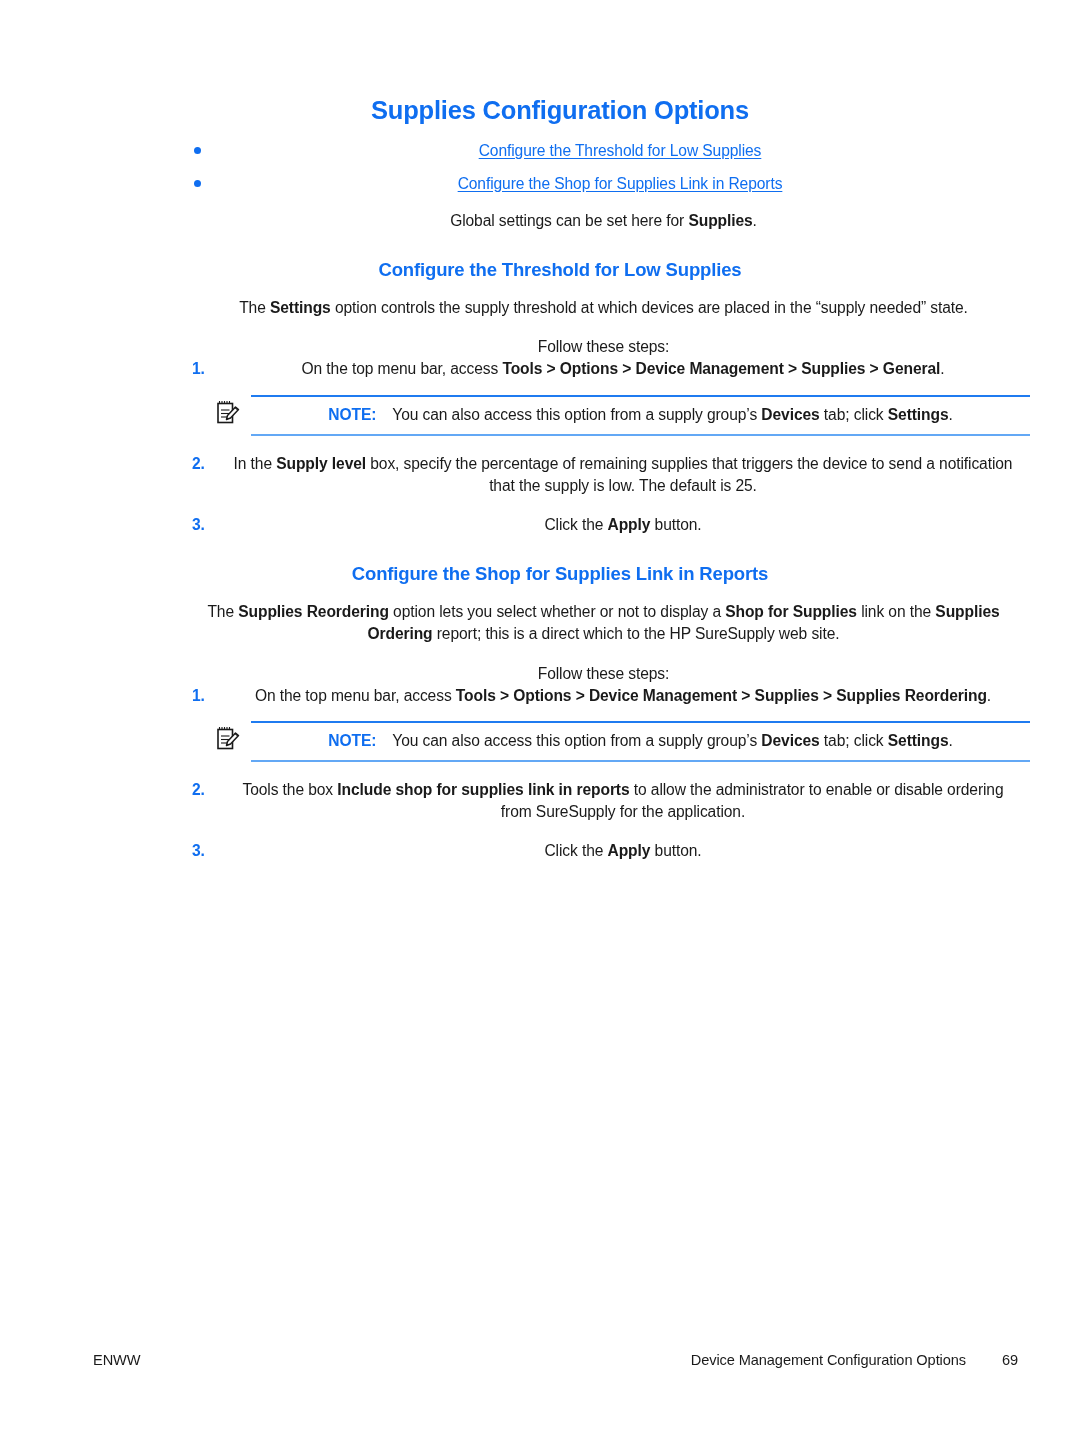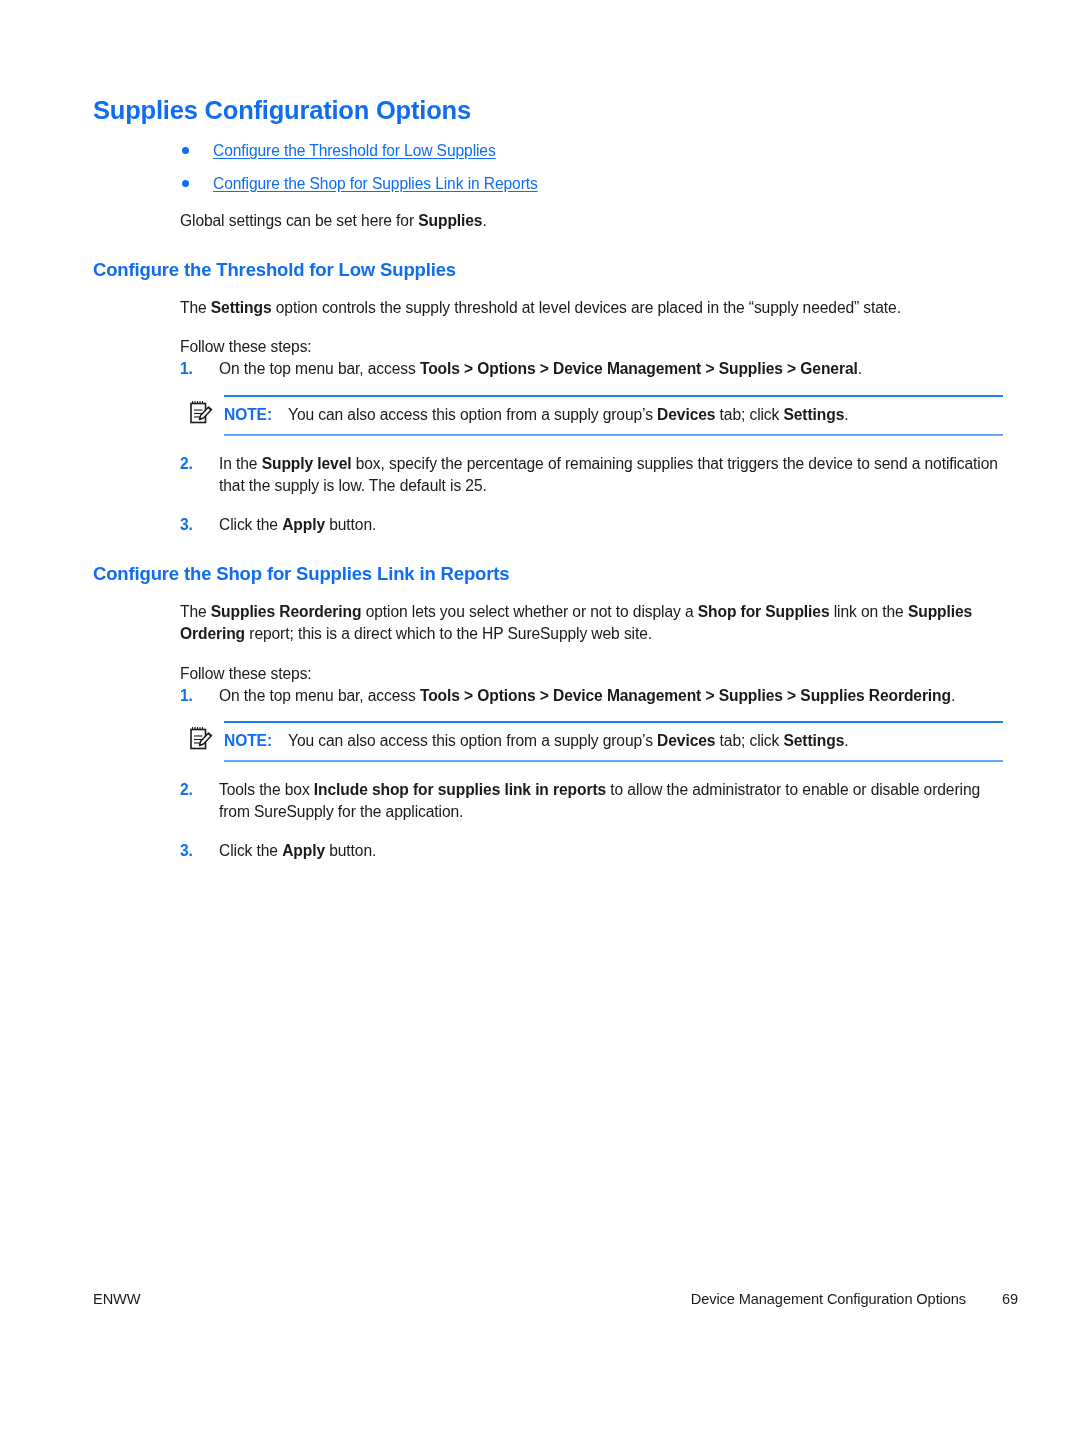--- a/index.html
+++ b/index.html
@@ -20,23 +20,24 @@
   .page {
     position: relative;
     width: 1080px;
     height: 1437px;
     padding: 0;
   }
 
   
   .content {
     position: absolute;
-    left: 93px;
+    left: 105px;
     top: 96px;
     width: 910px;
+    text-align: center;
   }
 
   
   .h1 {
     font-size: 25.5px;
     font-weight: bold;
     color: #0f6ef0;
     letter-spacing: -0.2px;
     line-height: 1.15;
     margin: 0 0 16px 0;
@@ -154,29 +155,29 @@
     line-height: 1.4;
     color: #1a1a1a;
     letter-spacing: -0.1px;
   }
   .note-body {
     white-space: normal;
   }
 
   
   li .note {
-    margin-left: 5px;
+    margin-left: 20px;
     width: 779px;
   }
 
   
   .footer {
     position: absolute;
     left: 93px;
-    top: 1291px;
+    top: 1352px;
     width: 925px;
     display: flex;
     justify-content: space-between;
     align-items: baseline;
     font-size: 14.6px;
     color: #1a1a1a;
     letter-spacing: -0.1px;
   }
   .footer .left { font-weight: normal; }
   .footer .right { display: flex; gap: 36px; align-items: baseline; }
@@ -201,21 +202,21 @@
       </li>
     </ul>
 
     <div class="indent">
       <p class="body"><span>Global settings can be set here for </span><b>Supplies</b><span>.</span></p>
     </div>
 
     <h2 class="h2">Configure the Threshold for Low Supplies</h2>
 
     <div class="indent">
-      <p class="body"><span>The </span><b>Settings</b><span> option controls the supply threshold at level devices are placed in the “supply needed” state.</span></p>
+      <p class="body"><span>The </span><b>Settings</b><span> option controls the supply threshold at which devices are placed in the “supply needed” state.</span></p>
       <p class="body">Follow these steps:</p>
     </div>
 
     <ol class="steps">
       <li>
         <span class="num">1.</span>
         <span>On the top menu bar, access </span><b>Tools &gt; Options &gt; Device Management &gt; Supplies &gt; General</b><span>.</span>
 
         
         <div class="note">

